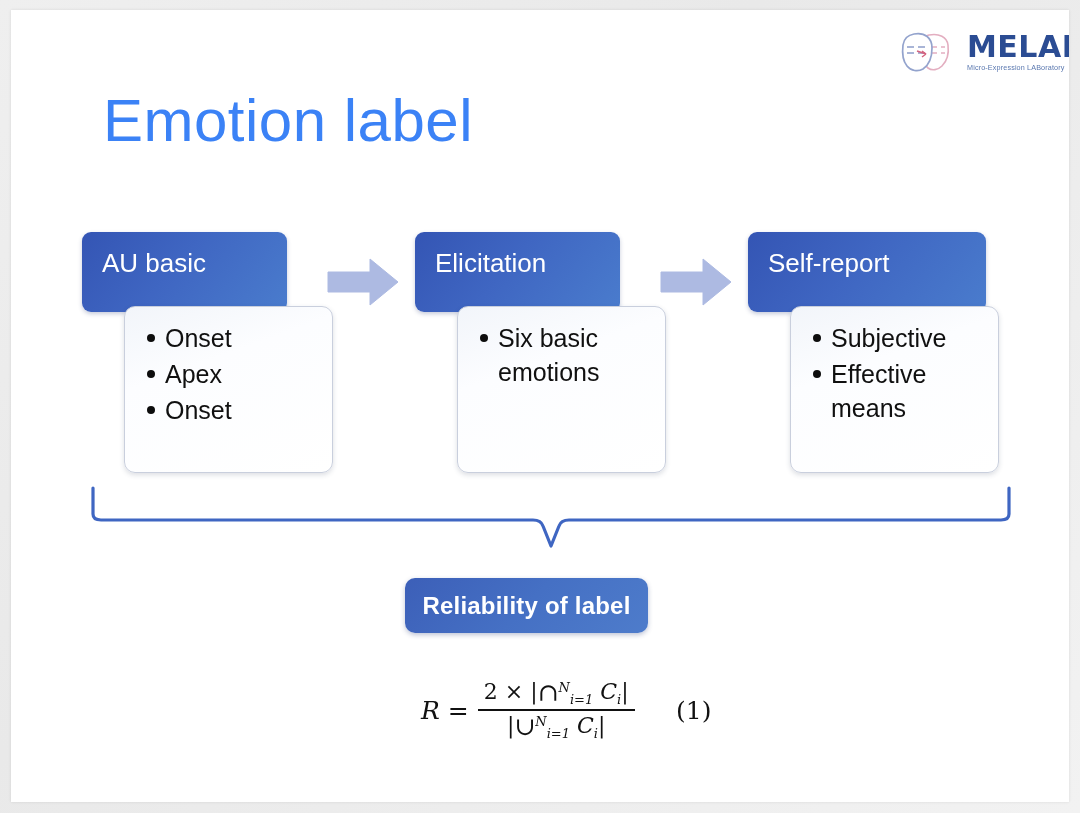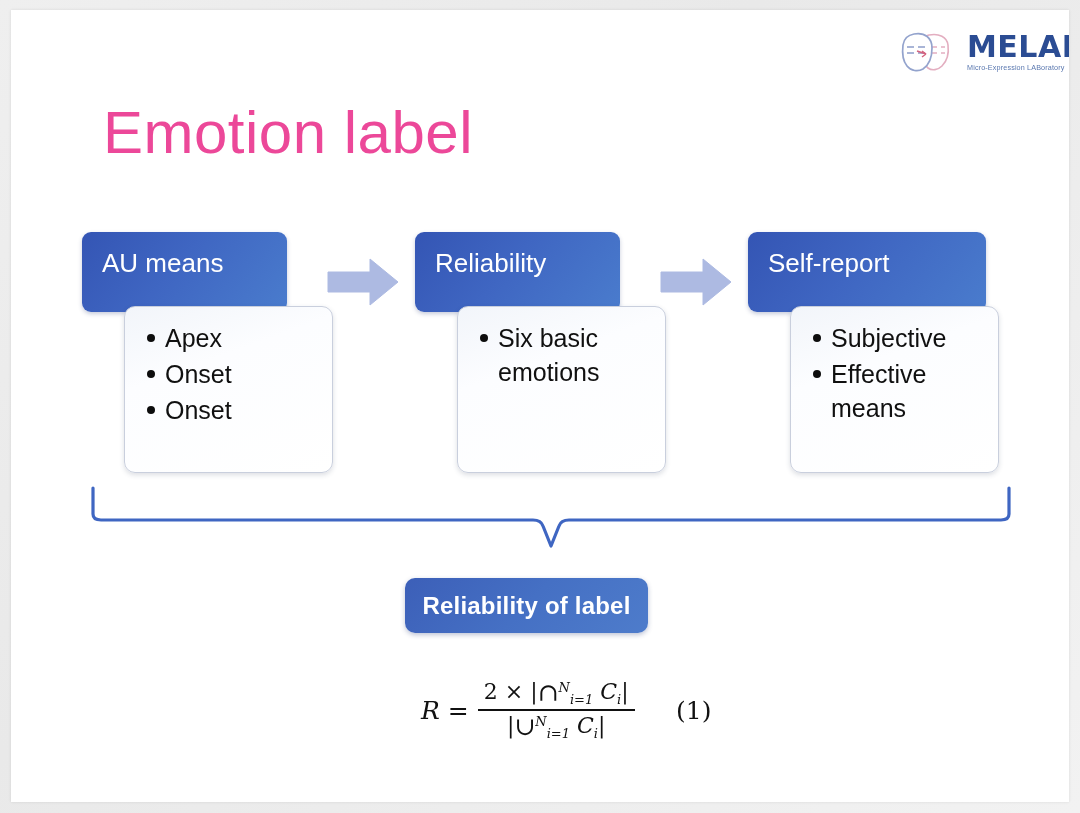--- a/index.html
+++ b/index.html
@@ -63,24 +63,24 @@
     margin-top: 2px;
     white-space: nowrap;
     opacity: 0.85;
     font-family: "Liberation Sans", sans-serif;
   }
 
   
   #page-title {
     position: absolute;
     left: 92px;
-    top: 88px;
+    top: 76px;
     font-size: 60px;
     font-weight: normal;
-    color: #ec4899;
+    color: #3b82f6;
     letter-spacing: 0.5px;
     white-space: nowrap;
     font-family: "Liberation Sans", sans-serif;
   }
 
   
   #flow { position: absolute; left: 0; top: 0; width: 1058px; height: 792px; }
 
   .stage { position: absolute; }
 
@@ -221,36 +221,36 @@
         <div id="logo-title">MELAB</div>
         <div id="logo-sub">Micro-Expression LABoratory</div>
       </div>
     </div>
 
     <div id="page-title">Emotion label</div>
 
     <div id="flow">
 
       <div class="stage">
-        <div class="stage-header" style="left:71px; top:222px; width:205px; height:80px;">AU means</div>
+        <div class="stage-header" style="left:71px; top:222px; width:205px; height:80px;">AU basic</div>
         <div class="stage-card" style="left:113px; top:296px; width:209px; height:167px;">
           <ul>
+            <li>Onset</li>
             <li>Apex</li>
-            <li>Onset</li>
             <li>Onset</li>
           </ul>
         </div>
       </div>
 
       <svg class="flow-arrow" style="left:315px; top:245px; width:75px; height:55px;" viewBox="0 0 75 55">
         <path d="M2 17 L44 17 L44 4 L72 27 L44 50 L44 37 L2 37 Z" fill="#adbae2" stroke="#adbae2" stroke-width="1"></path>
       </svg>
 
       <div class="stage">
-        <div class="stage-header" style="left:404px; top:222px; width:205px; height:80px;">Reliability</div>
+        <div class="stage-header" style="left:404px; top:222px; width:205px; height:80px;">Elicitation</div>
         <div class="stage-card" style="left:446px; top:296px; width:209px; height:167px;">
           <ul>
             <li style="white-space:pre-line;">Six basic
 emotions</li>
           </ul>
         </div>
       </div>
 
       <svg class="flow-arrow" style="left:648px; top:245px; width:75px; height:55px;" viewBox="0 0 75 55">
         <path d="M2 17 L44 17 L44 4 L72 27 L44 50 L44 37 L2 37 Z" fill="#adbae2" stroke="#adbae2" stroke-width="1"></path>

